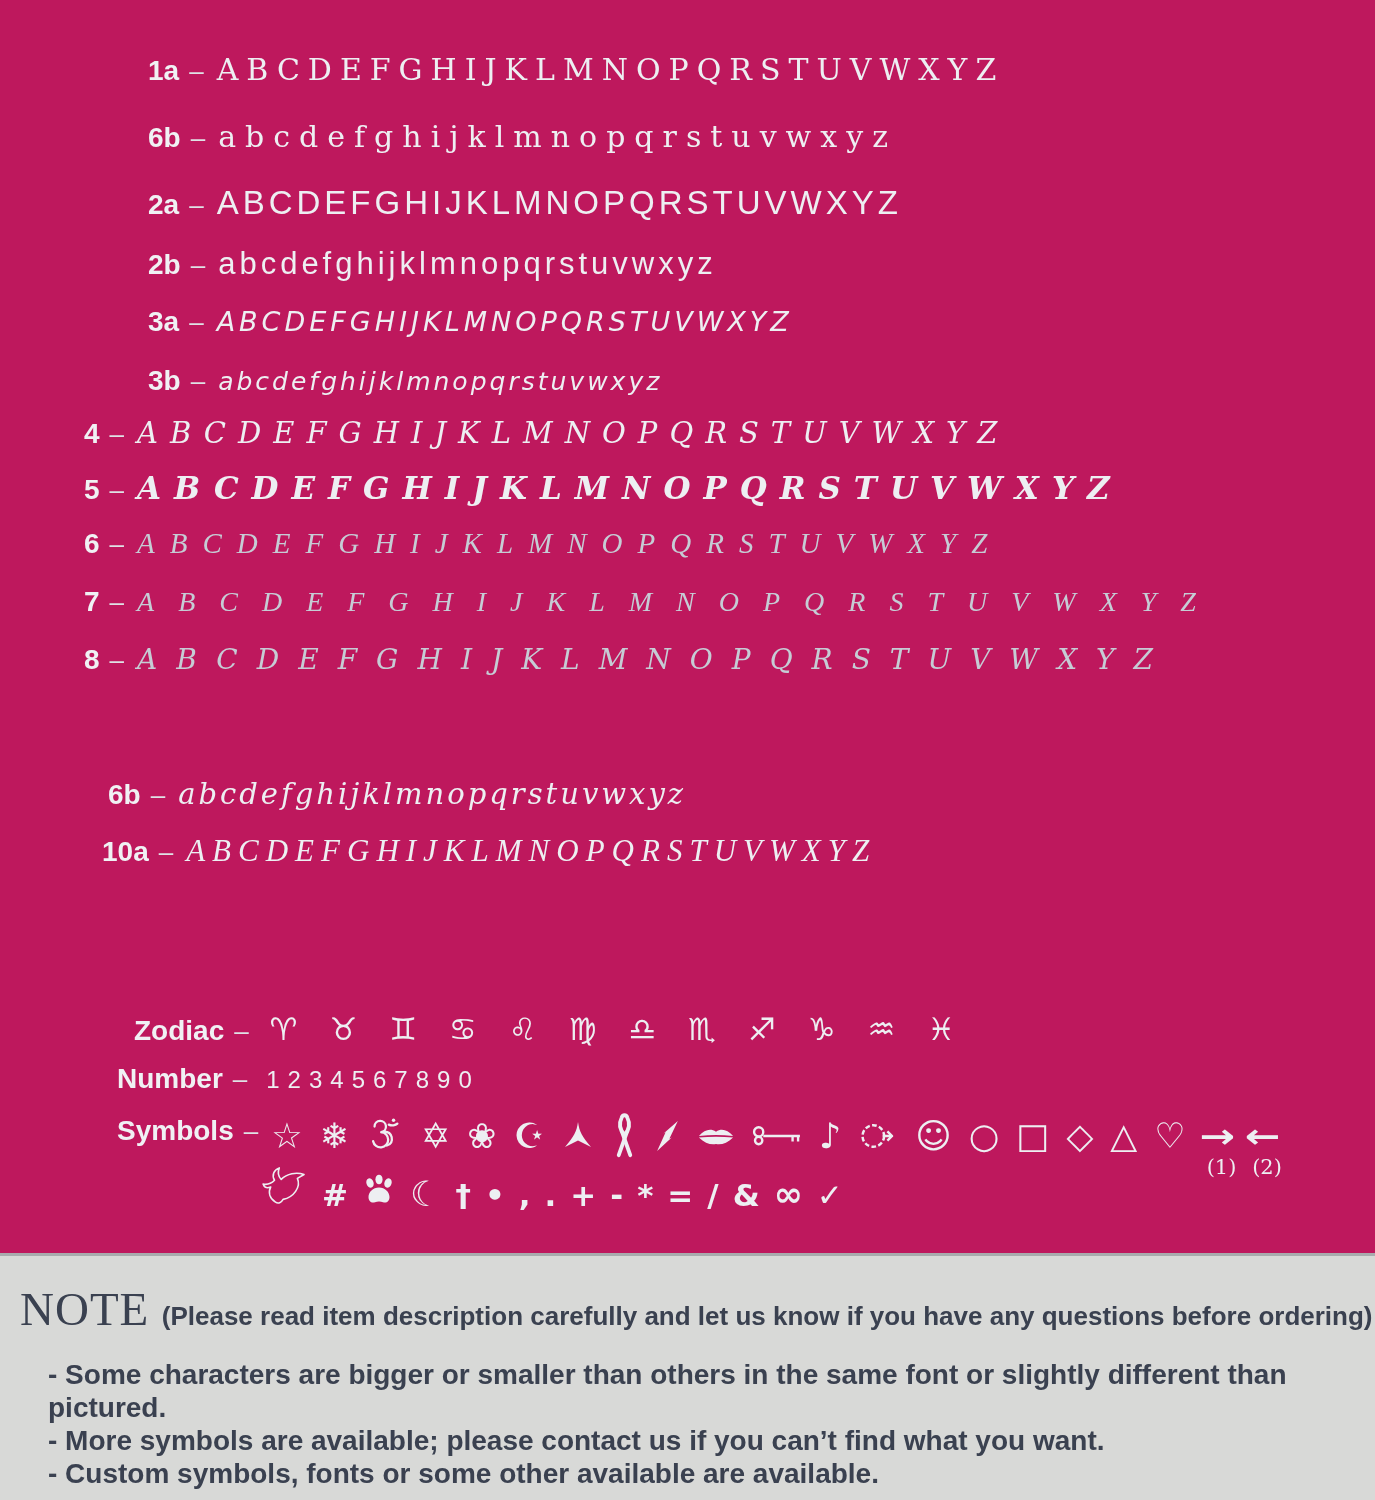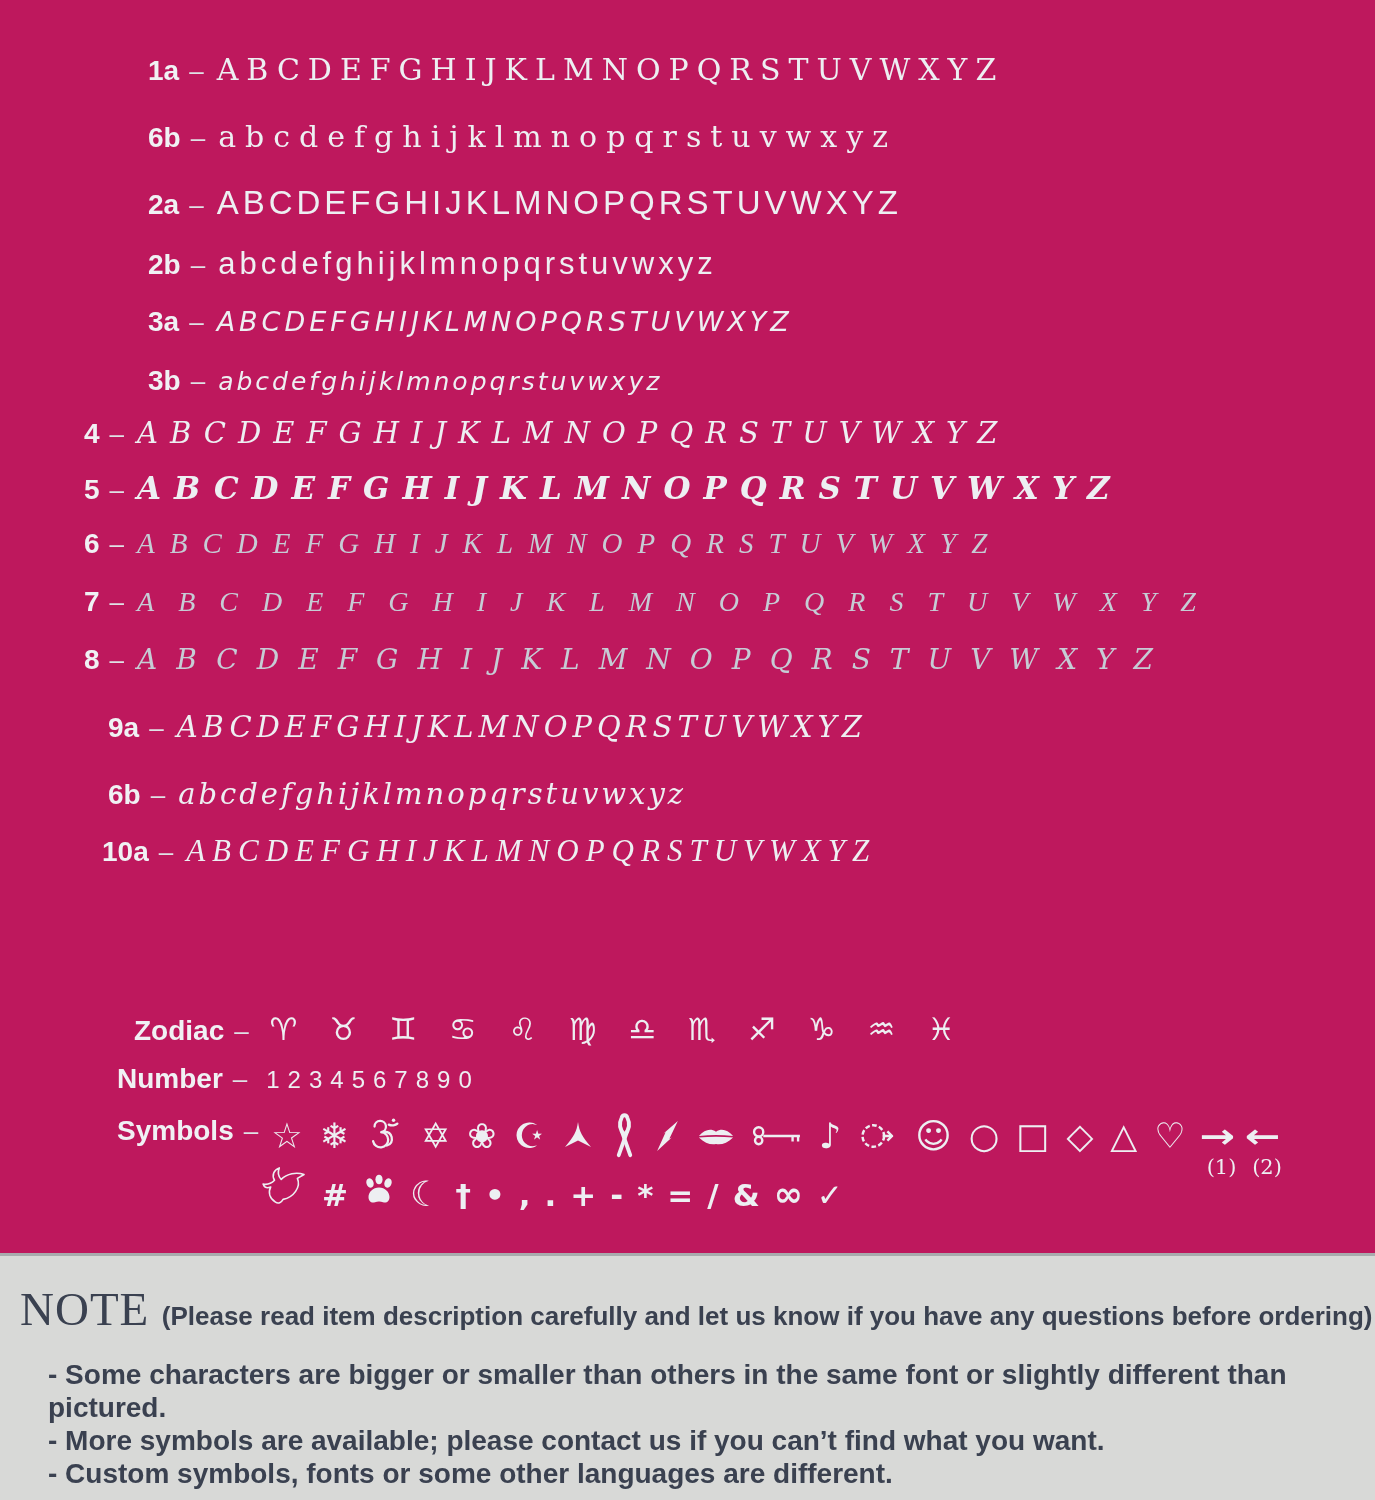--- a/index.html
+++ b/index.html
@@ -82,23 +82,20 @@
       <span class="lbl">5</span><span class="dash">–</span><span class="letters s5">ABCDEFGHIJKLMNOPQRSTUVWXYZ</span>
     </div>
     <div class="row pos-6">
       <span class="lbl">6</span><span class="dash">–</span><span class="letters s6 dim">ABCDEFGHIJKLMNOPQRSTUVWXYZ</span>
     </div>
     <div class="row pos-7">
       <span class="lbl">7</span><span class="dash">–</span><span class="letters s7 dim">ABCDEFGHIJKLMNOPQRSTUVWXYZ</span>
     </div>
     <div class="row pos-8">
       <span class="lbl">8</span><span class="dash">–</span><span class="letters s8 dim">ABCDEFGHIJKLMNOPQRSTUVWXYZ</span>
-    </div>
-    <div class="row pos-9a">
-      <span class="lbl">9a</span><span class="dash">–</span><span class="letters s9a">ABCDEFGHIJKLMNOPQRSTUVWXYZ</span>
     </div>
     <div class="row pos-9b">
       <span class="lbl">6b</span><span class="dash">–</span><span class="letters s9b">abcdefghijklmnopqrstuvwxyz</span>
     </div>
     <div class="row pos-10a">
       <span class="lbl">10a</span><span class="dash">–</span><span class="letters s10a">ABCDEFGHIJKLMNOPQRSTUVWXYZ</span>
     </div>
 
     <div class="row pos-zodiac">
       <span class="lbl">Zodiac</span><span class="dash">–</span><span class="letters szodiac">♈♉♊♋♌♍♎♏♐♑♒♓</span>
@@ -219,16 +216,16 @@
   </div>
 
   <div class="panel-note">
     <div class="note-head">
       <span class="note-title">NOTE</span>
       <span class="note-sub">(Please read item description carefully and let us know if you have any questions before ordering)</span>
     </div>
     <div class="note-bullets">
       <div class="note-bullet">- Some characters are bigger or smaller than others in the same font or slightly different than pictured.</div>
       <div class="note-bullet">- More symbols are available; please contact us if you can’t find what you want.</div>
-      <div class="note-bullet">- Custom symbols, fonts or some other languages are different.</div>
+      <div class="note-bullet">- Custom symbols, fonts or some other available are available.</div>
     </div>
   </div>
 </div>
 
 </body></html>

